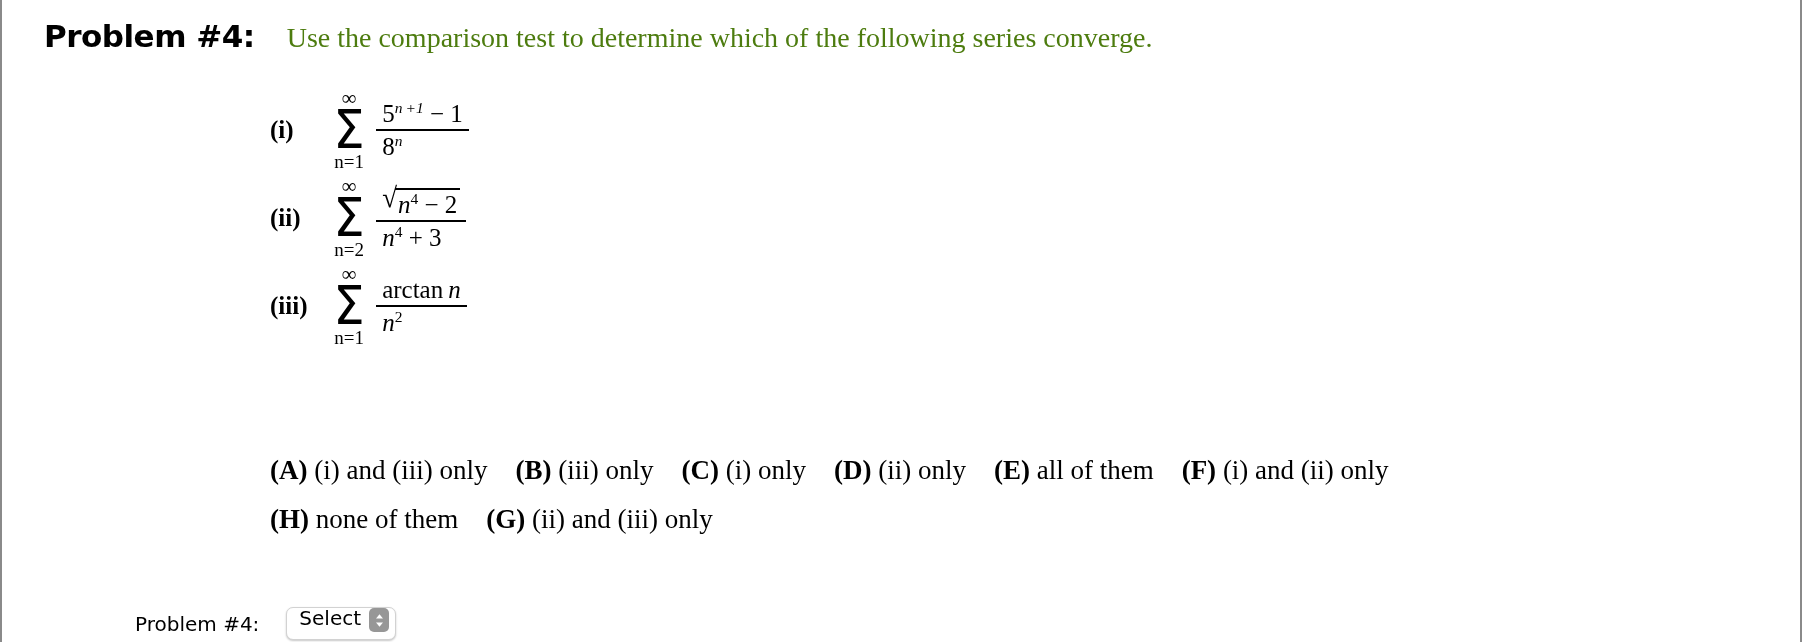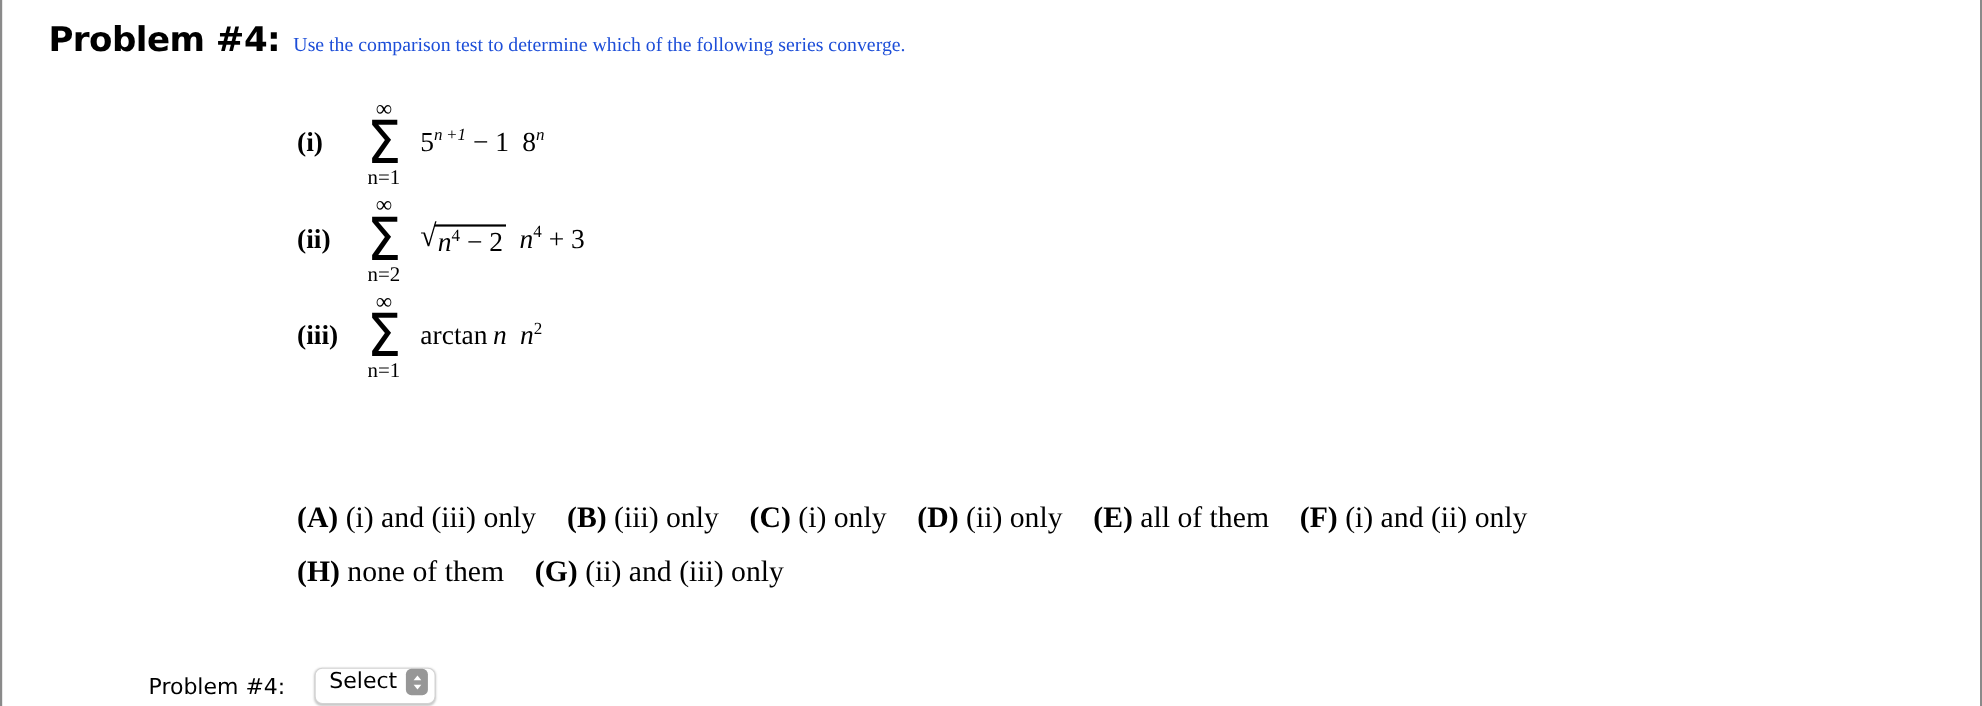--- a/index.html
+++ b/index.html
@@ -37,23 +37,23 @@
   }
   .problem-label {
     font-family: "DejaVu Sans", sans-serif;
     font-weight: bold;
     font-size: 31px;
     letter-spacing: -0.5px;
     color: #000;
   }
   .problem-statement {
     font-family: "Liberation Serif", serif;
-    font-size: 18px;
-    margin-left: 12px;
-    color: #1d4ed8;
+    font-size: 28px;
+    margin-left: 32px;
+    color: #4d7c0f;
   }
 
   
   .math-block {
     position: absolute;
     left: 268px;
     top: 86px;
   }
   .series-row {
     display: flex;
@@ -86,22 +86,21 @@
   .sigma-limit.top { font-style: normal; font-size: 21px; }
   .sigma-symbol {
     font-size: 54px;
     font-family: "DejaVu Sans", sans-serif;
     line-height: 0.82;
     font-weight: 500;
     transform: scaleX(0.92);
   }
   .frac {
     display: inline-flex;
-    flex-direction: row;
-    align-items: center;
+    flex-direction: column;
     justify-content: center;
     vertical-align: middle;
   }
   .frac .num, .frac .den {
     padding: 1px 6px;
     font-size: 25px;
     white-space: nowrap;
     line-height: 1.18;
   }
   .frac .bar {

